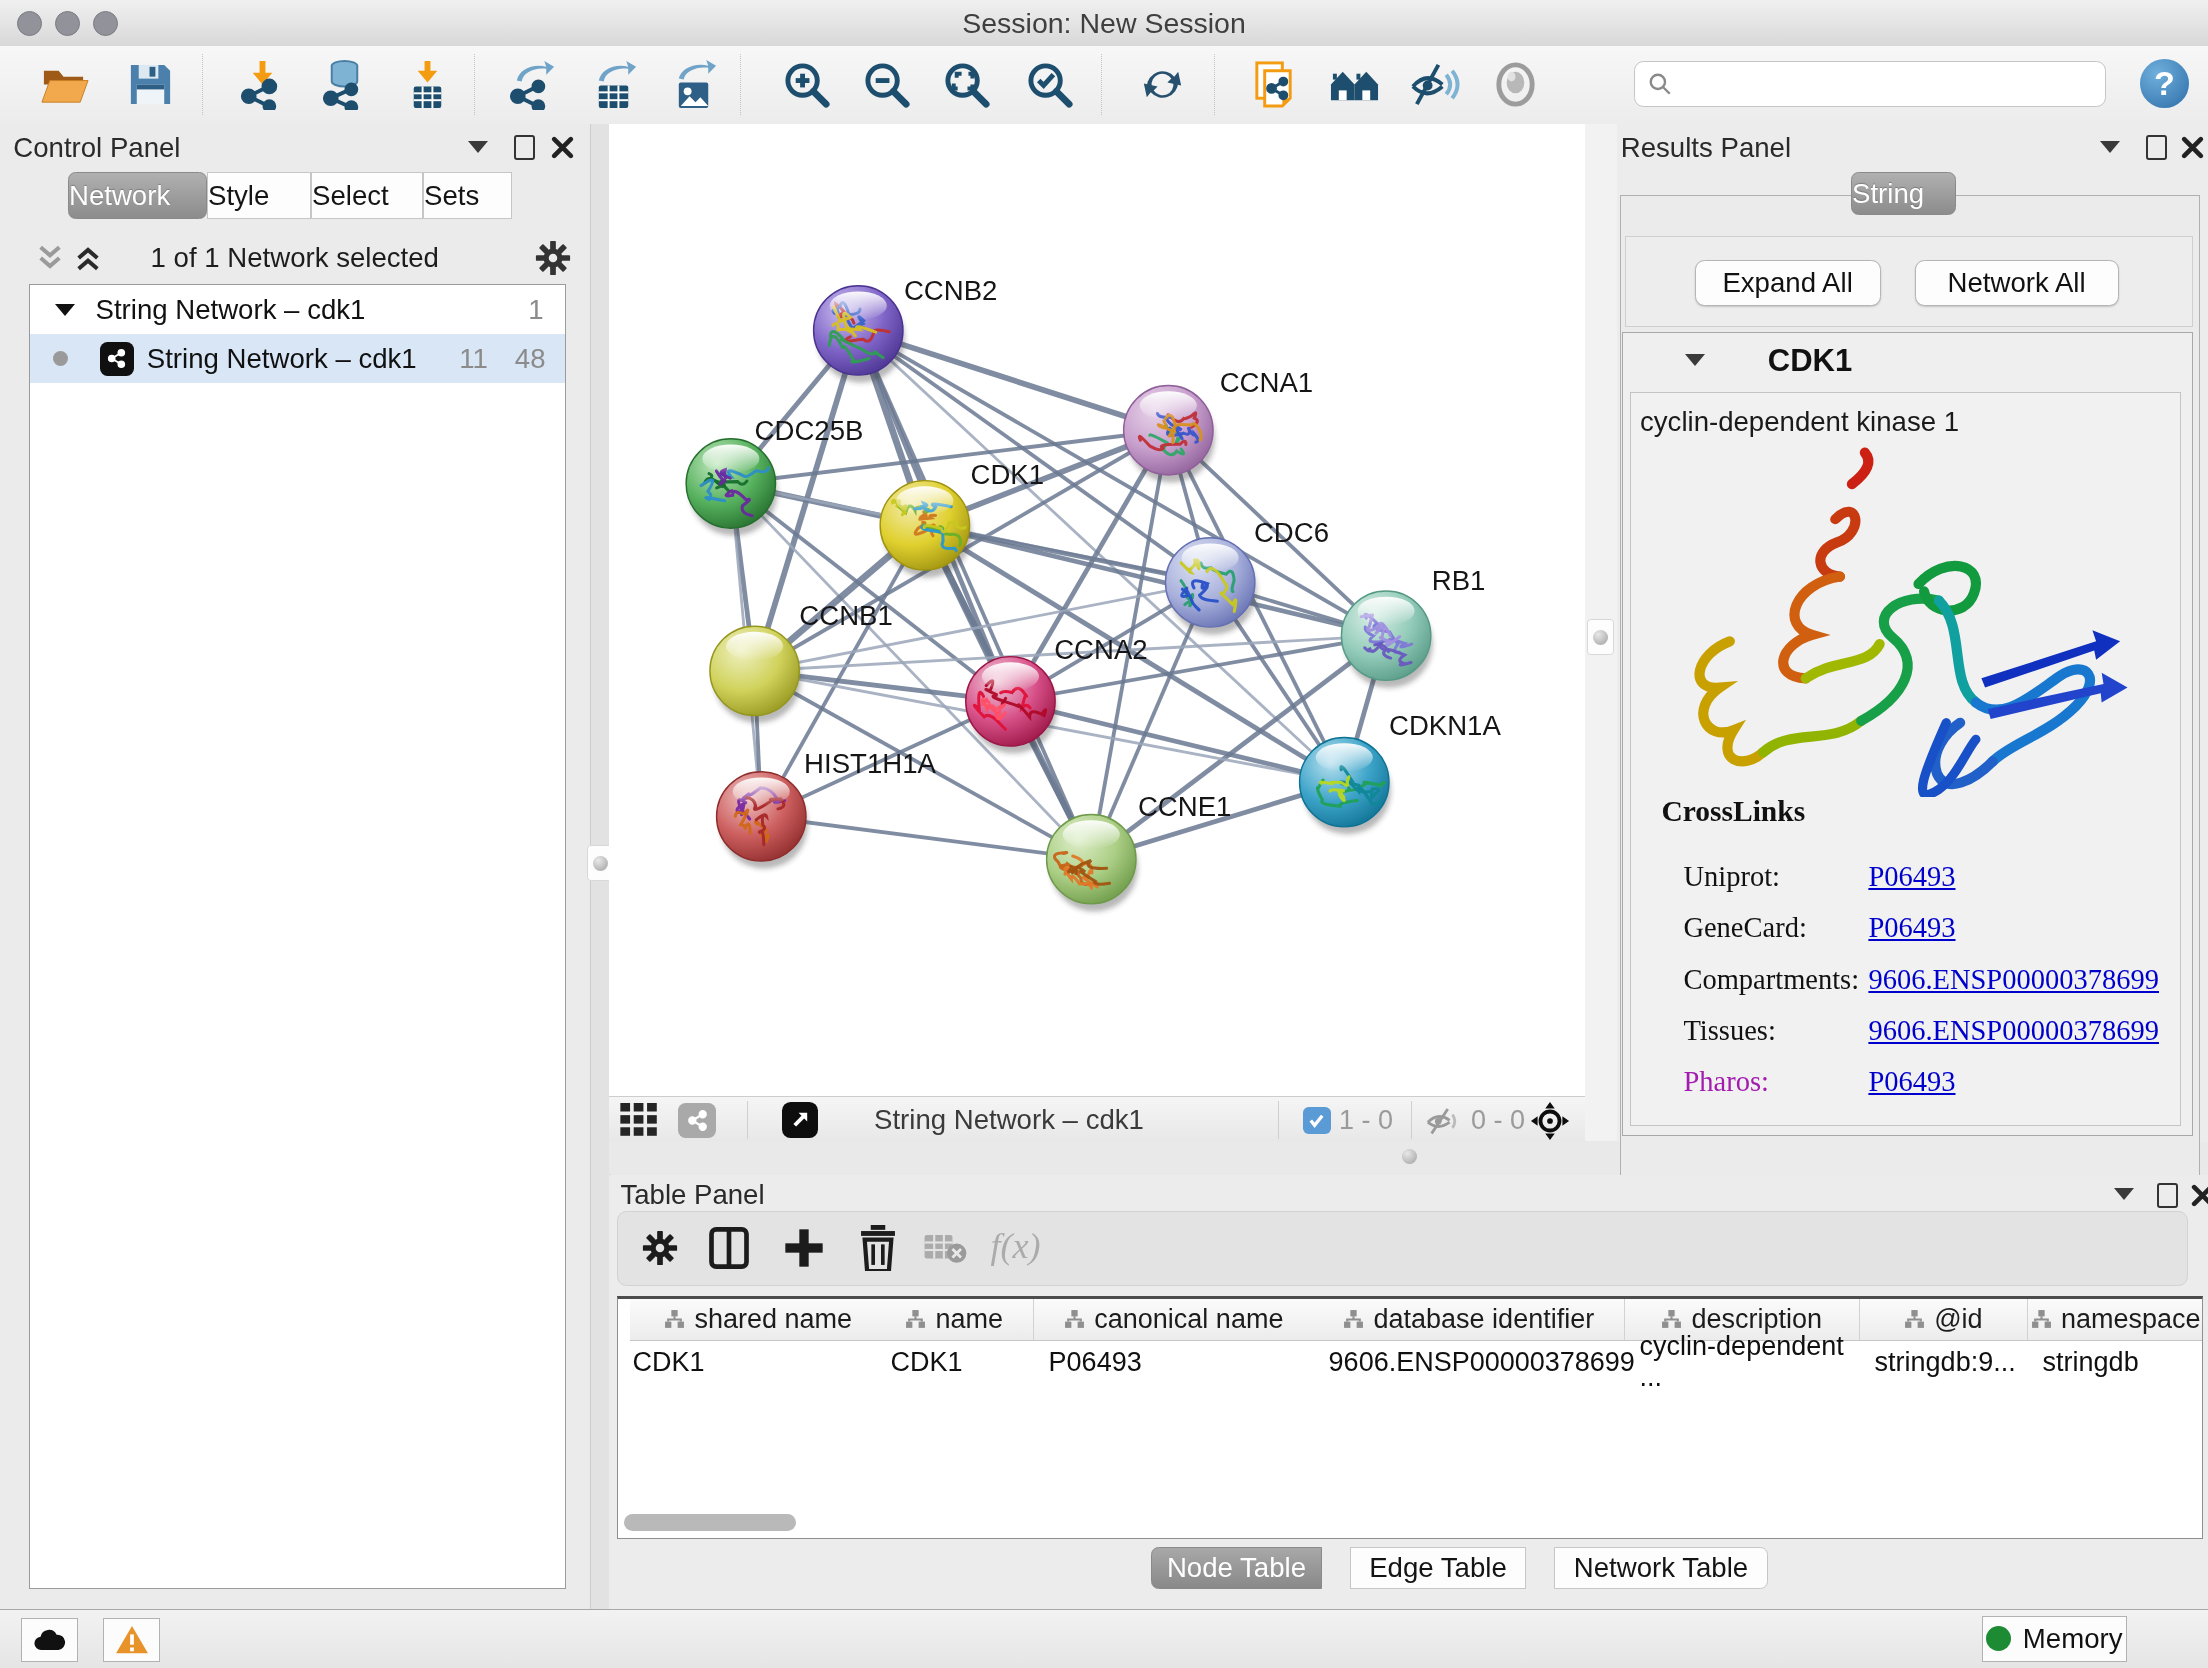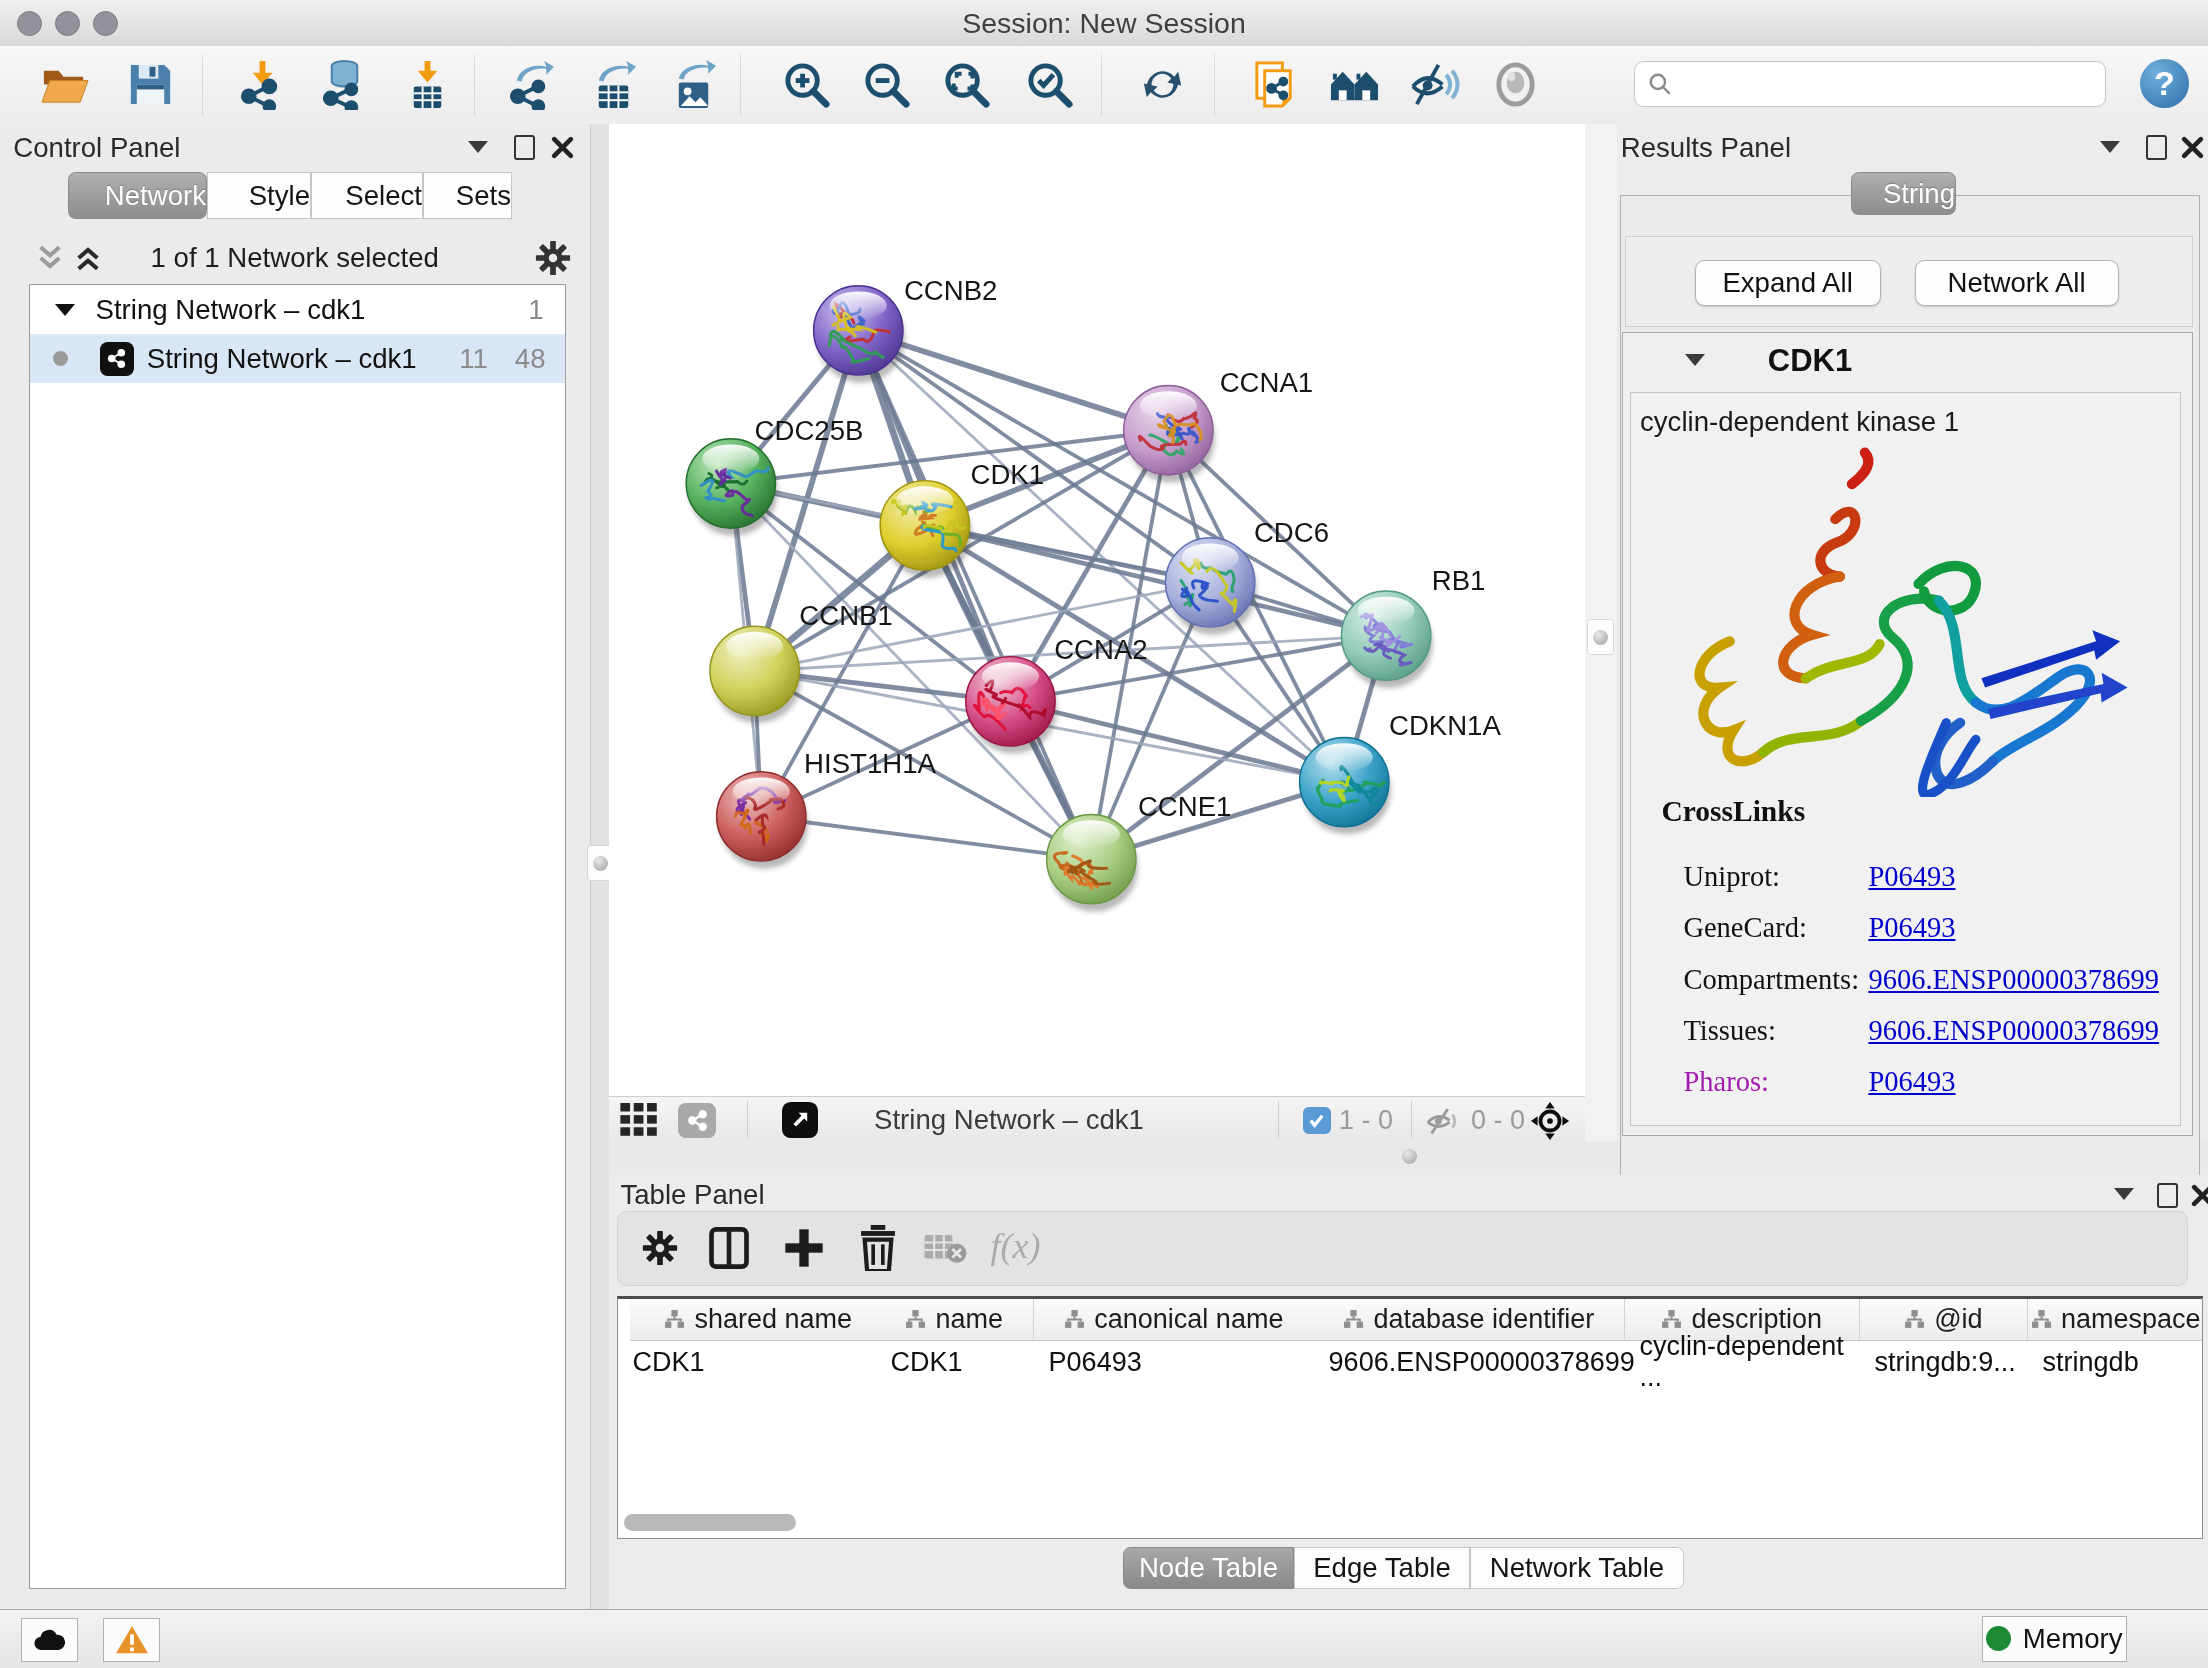--- a/index.html
+++ b/index.html
@@ -14,21 +14,21 @@
   .tbtn{top:11.4px;width:53px;height:55px;display:flex;align-items:center;justify-content:center;cursor:default;}
   .tsep{top:7.6px;height:61px;width:0;border-left:1.9px dotted #c3c3c3;}
   .searchbox{left:1634px;top:15px;width:470px;height:44px;background:#fff;border:1.9px solid #c5c5c5;border-radius:9.5px;display:flex;align-items:center;}
   .searchbox input{border:none;outline:none;font-size:26px;flex:1;background:transparent;margin-left:7.6px;font-family:"Liberation Sans",sans-serif;}
   
   .phead-title{font-size:27.6px;color:#2a2a2a;}
   .tri-down{width:0;height:0;border-left:10.5px solid transparent;border-right:10.5px solid transparent;border-top:12.4px solid #3a3a3a;}
   .floatbox{width:17px;height:21px;border:2.9px solid #333;border-radius:2.9px;background:transparent;}
   .gray{color:#8b8b8b;}
   
-  .tab{display:flex;align-items:center;justify-content:flex-end;font-size:27.6px;background:#fdfdfd;border:1px solid #c6c6c6;color:#141414;box-sizing:border-box;}
+  .tab{display:flex;align-items:center;justify-content:flex-start;font-size:27.6px;background:#fdfdfd;border:1px solid #c6c6c6;color:#141414;box-sizing:border-box;}
   .tab.active{background:linear-gradient(#b0b0b0,#8c8c8c);color:#fff;border:1px solid #8a8a8a;border-radius:7.6px;text-shadow:0 -1px 1px rgba(0,0,0,.25);}
   
   .control{left:0;top:124px;width:590px;height:1486px;background:#ebebeb;}
   .listbox{left:28.5px;top:160px;width:535px;height:1303px;background:#fff;border:1.9px solid #9b9b9b;}
   .netrow{height:49px;display:flex;align-items:center;font-size:27.6px;color:#111;}
   .netrow.selected{background:#d8e6f6;}
   .shareic{width:34px;height:34px;border-radius:7.6px;background:#101010;display:flex;align-items:center;justify-content:center;}
   .vsplit-l{left:590px;top:124px;width:19px;height:1486px;background:#e2e2e2;border-left:1px solid #cdcdcd;border-right:1px solid #cdcdcd;}
   .grip{background:#fdfdfd;border:1px solid #d8d8d8;border-radius:3.8px;display:flex;align-items:center;justify-content:center;}
   .gripdot{width:15px;height:15px;border-radius:50%;background:radial-gradient(circle at 35% 30%,#e8e8e8,#9f9f9f);}
@@ -47,21 +47,21 @@
   .crossl{font-family:"Liberation Serif",serif;}
   .link{color:#0000cc;text-decoration:underline;font-family:"Liberation Serif",serif;}
   
   .tablepanel{left:609px;top:1175px;width:1600px;height:435px;background:#ececec;}
   .ttoolbar{left:7.6px;top:36px;width:1569px;height:73px;background:#e3e3e3;border:1px solid #d2d2d2;border-radius:9.5px;}
   .tbox{left:7.6px;top:121px;width:1586px;height:243px;background:#fff;border:1.9px solid #8f8f8f;border-top:3.8px solid #4c4c4c;box-sizing:border-box;overflow:hidden;}
   .hcell{top:0;height:42px;background:linear-gradient(#fbfbfb,#ececec);border-right:1px solid #d2d2d2;border-bottom:1.9px solid #c6c6c6;display:flex;align-items:center;justify-content:center;gap:9.5px;font-size:27px;color:#1c1c1c;box-sizing:border-box;}
   .dcell{top:44px;height:38px;display:flex;align-items:center;padding-left:15px;font-size:27px;color:#101010;box-sizing:border-box;}
   .scrollthumb{left:6.7px;top:215px;width:172px;height:17px;border-radius:8.6px;background:#b9b9b9;}
   .bottabs{left:514px;top:372px;display:flex;height:42px;}
-  .btab{display:flex;align-items:center;justify-content:center;font-size:27.6px;background:#fdfdfd;border:1px solid #c6c6c6;color:#141414;box-sizing:border-box;}
+  .btab{display:flex;align-items:center;justify-content:center;font-size:27.6px;background:#fdfdfd;border:1px solid #c6c6c6;color:#141414;box-sizing:border-box;margin-left:28px;}
   .btab.active{background:linear-gradient(#a8a8a8,#898989);color:#fff;border-color:#8a8a8a;border-radius:7.6px 0 0 7.6px;}
   .btab.last{border-radius:0 7.6px 7.6px 0;text-align:right;}
   
   .statusbar{left:0;top:1609px;width:2208px;height:59px;background:linear-gradient(#f2f2f2,#e5e5e5);border-top:1.9px solid #a8a8a8;box-sizing:border-box;}
   .sbtn{background:#fcfcfc;border:1.9px solid #b2b2b2;display:flex;align-items:center;justify-content:center;}
 </style>
 </head>
 <body>
 
 <div id="app">

